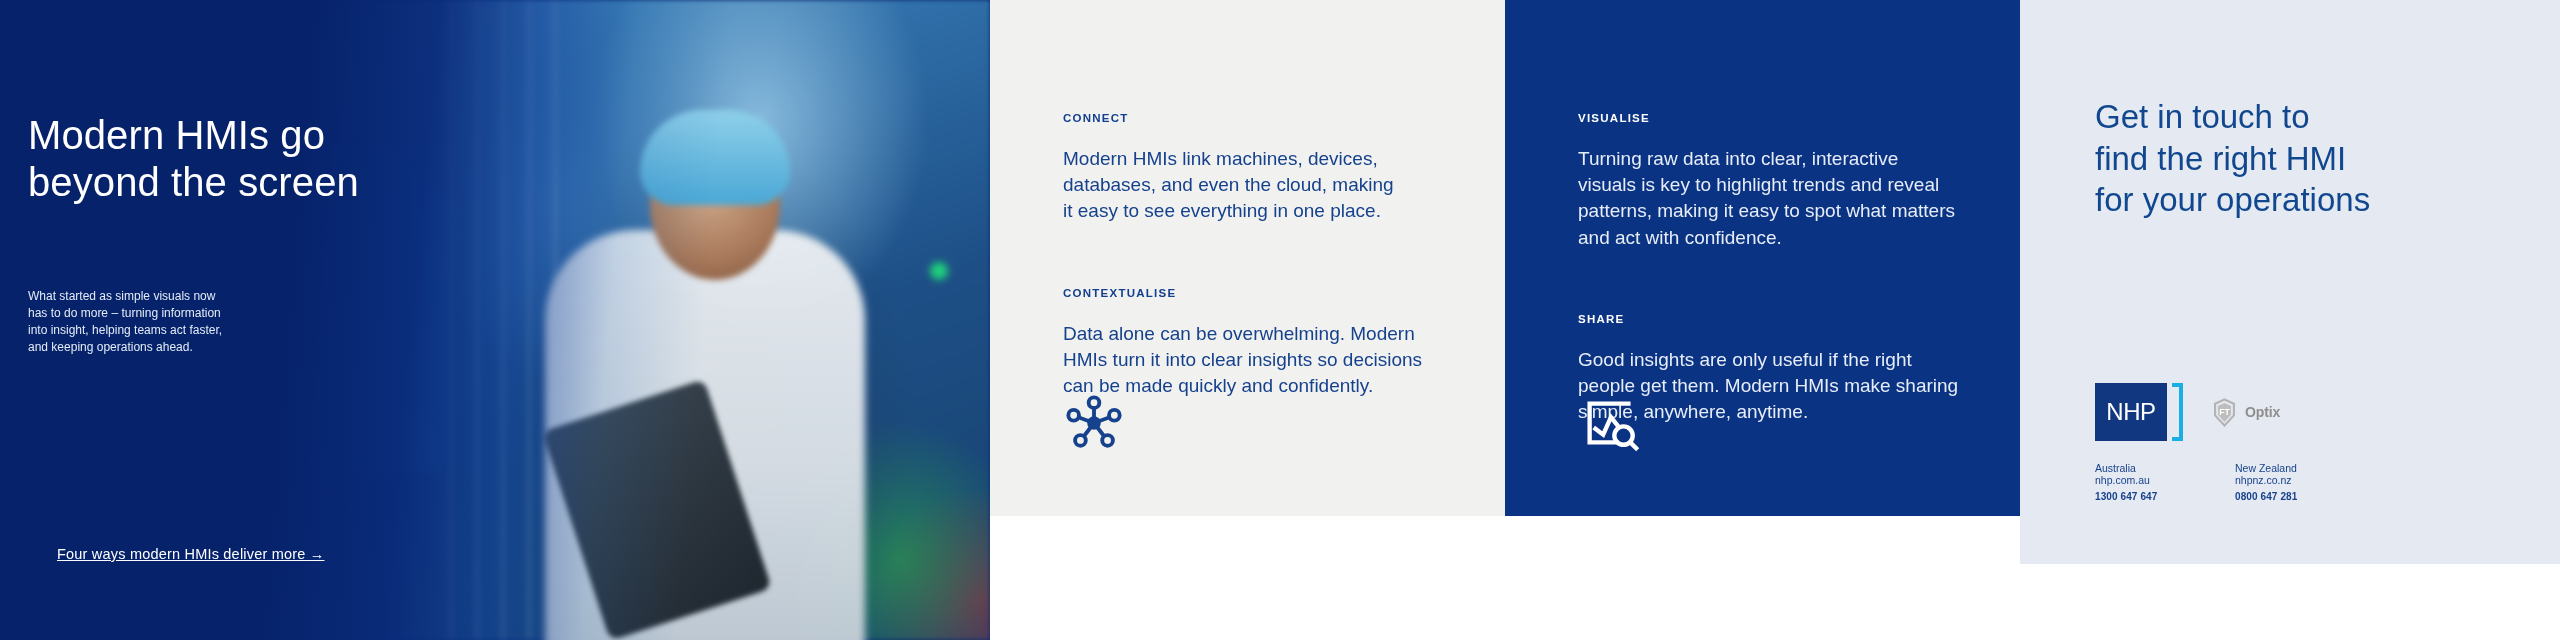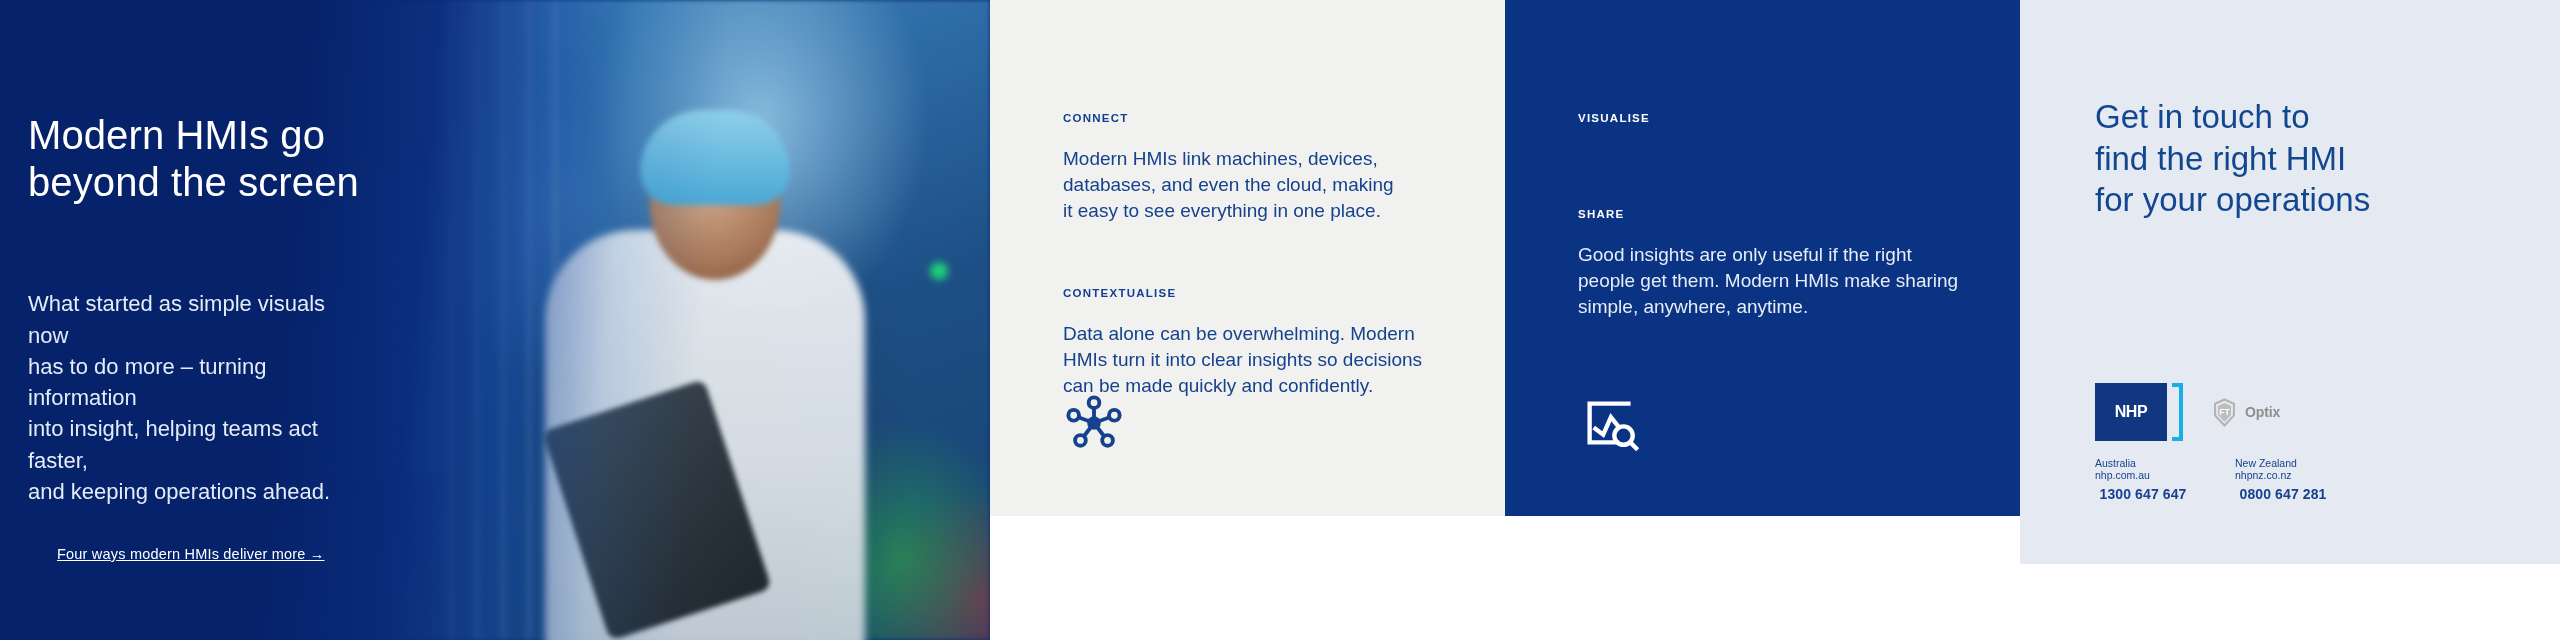--- a/index.html
+++ b/index.html
@@ -101,21 +101,21 @@
     color: #ffffff;
     font-size: 40px;
     font-weight: 300;
     line-height: 1.18;
     letter-spacing: .1px;
     white-space: pre-line;
   }
   .hero-body {
     margin-top: 82px;
     color: #e3ecf7;
-    font-size: 22px;
+    font-size: 12px;
     font-weight: 300;
     line-height: 1.42;
     max-width: 330px;
     white-space: pre-line;
   }
   .hero-cta {
     position: absolute;
     left: 57px; bottom: 78px;
     color: #ffffff;
     font-size: 14.5px;
@@ -182,22 +182,22 @@
     display: flex; align-items: center;
   }
   .nhp-mark {
     position: relative;
     width: 72px; height: 58px;
     background: #10377f;
     display: flex; align-items: center; justify-content: center;
   }
   .nhp-mark .nhp-text {
     color: #ffffff;
-    font-size: 16px;
-    font-weight: 700;
+    font-size: 24px;
+    font-weight: 400;
     letter-spacing: -0.4px;
     font-family: "Liberation Sans", sans-serif;
   }
   .nhp-bracket {
     width: 11px; height: 58px;
     margin-left: 5px;
     border-top: 4px solid #1aaee6;
     border-right: 4px solid #1aaee6;
     border-bottom: 4px solid #1aaee6;
   }
@@ -230,24 +230,23 @@
     font-weight: 400;
   }
   .contact-web {
     color: #16418d;
     font-size: 10.5px;
     font-weight: 400;
     margin-bottom: 5px;
   }
   .contact-phone {
     color: #16418d;
-    font-size: 14px;
+    font-size: 10px;
     font-weight: 700;
     letter-spacing: .1px;
-    text-align: center;
   }
 </style>
 </head>
 <body>
 
 <div class="board">
 
   <section class="panel-hero">
     <div class="hero-photo">
       <div class="hero-rack"></div>
@@ -301,20 +300,24 @@
         <circle cx="53" cy="24" r="5.5" fill="#f1f2f0"></circle>
         <circle cx="18" cy="50" r="5.5" fill="#f1f2f0"></circle>
         <circle cx="46" cy="50" r="5.5" fill="#f1f2f0"></circle>
       </svg>
     </div>
   </section>
 
   <section class="panel panel-dark">
     <div>
       <div class="eyebrow">VISUALISE</div>
+      <p class="para">Turning raw data into clear, interactive
+visuals is key to highlight trends and reveal
+patterns, making it easy to spot what matters
+and act with confidence.</p>
     </div>
 
     <div class="block-gap"></div>
 
     <div>
       <div class="eyebrow">SHARE</div>
       <p class="para">Good insights are only useful if the right
 people get them. Modern HMIs make sharing
 simple, anywhere, anytime.</p>
     </div>

